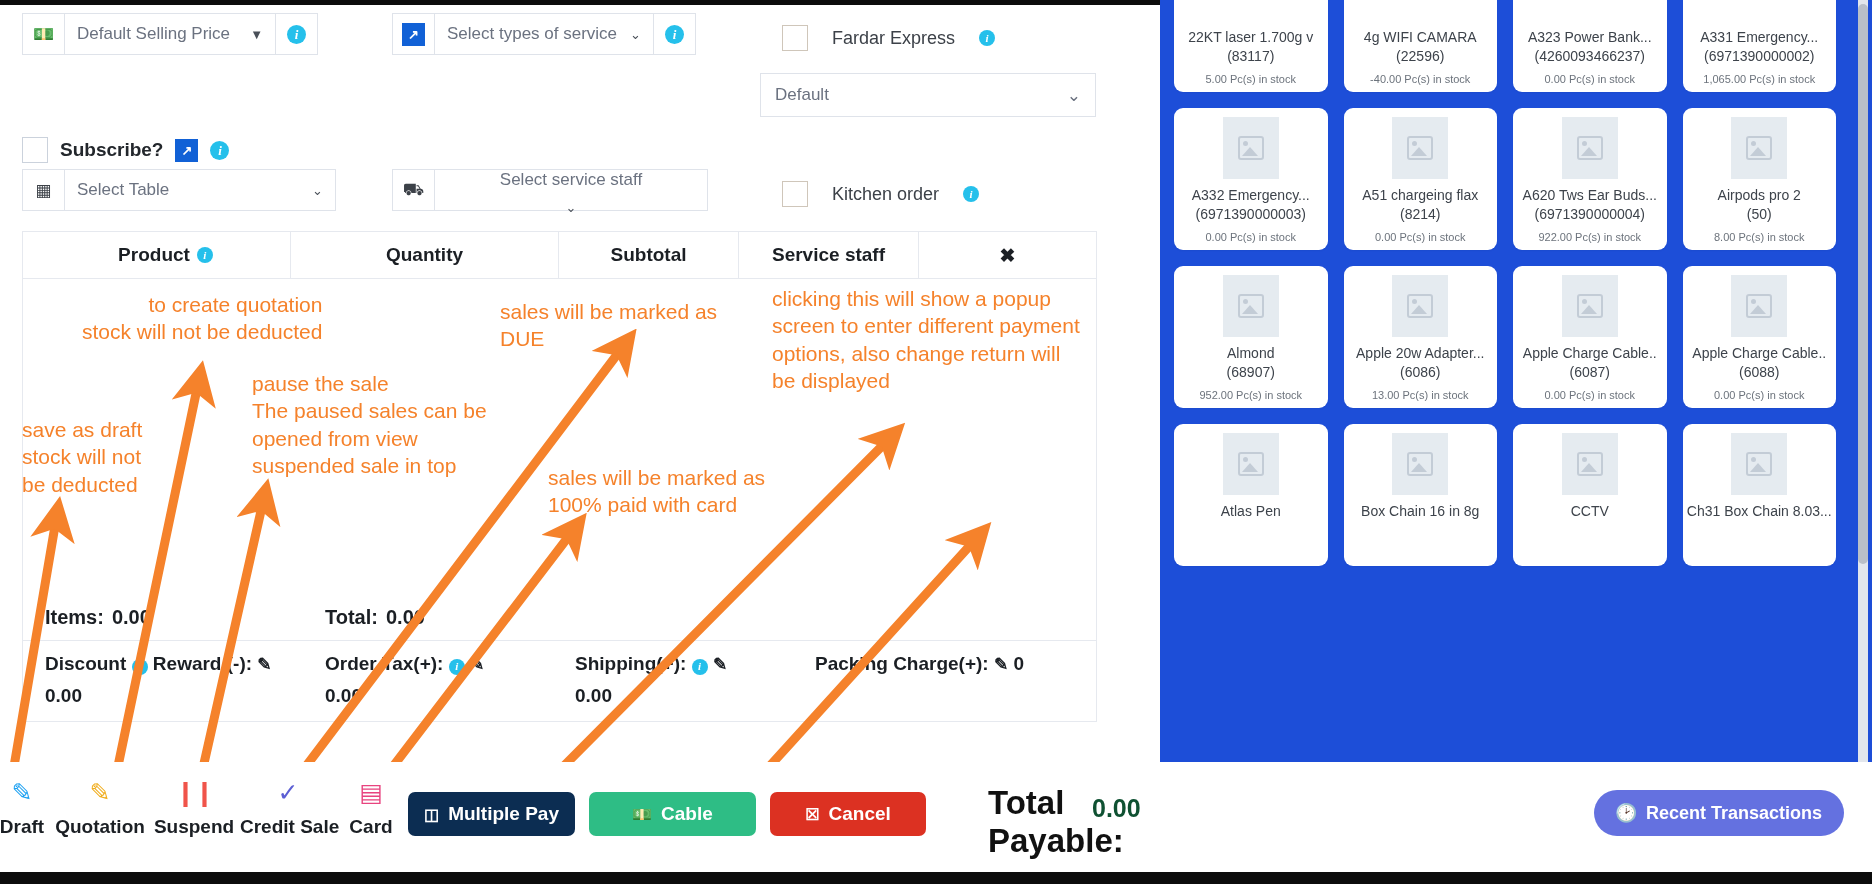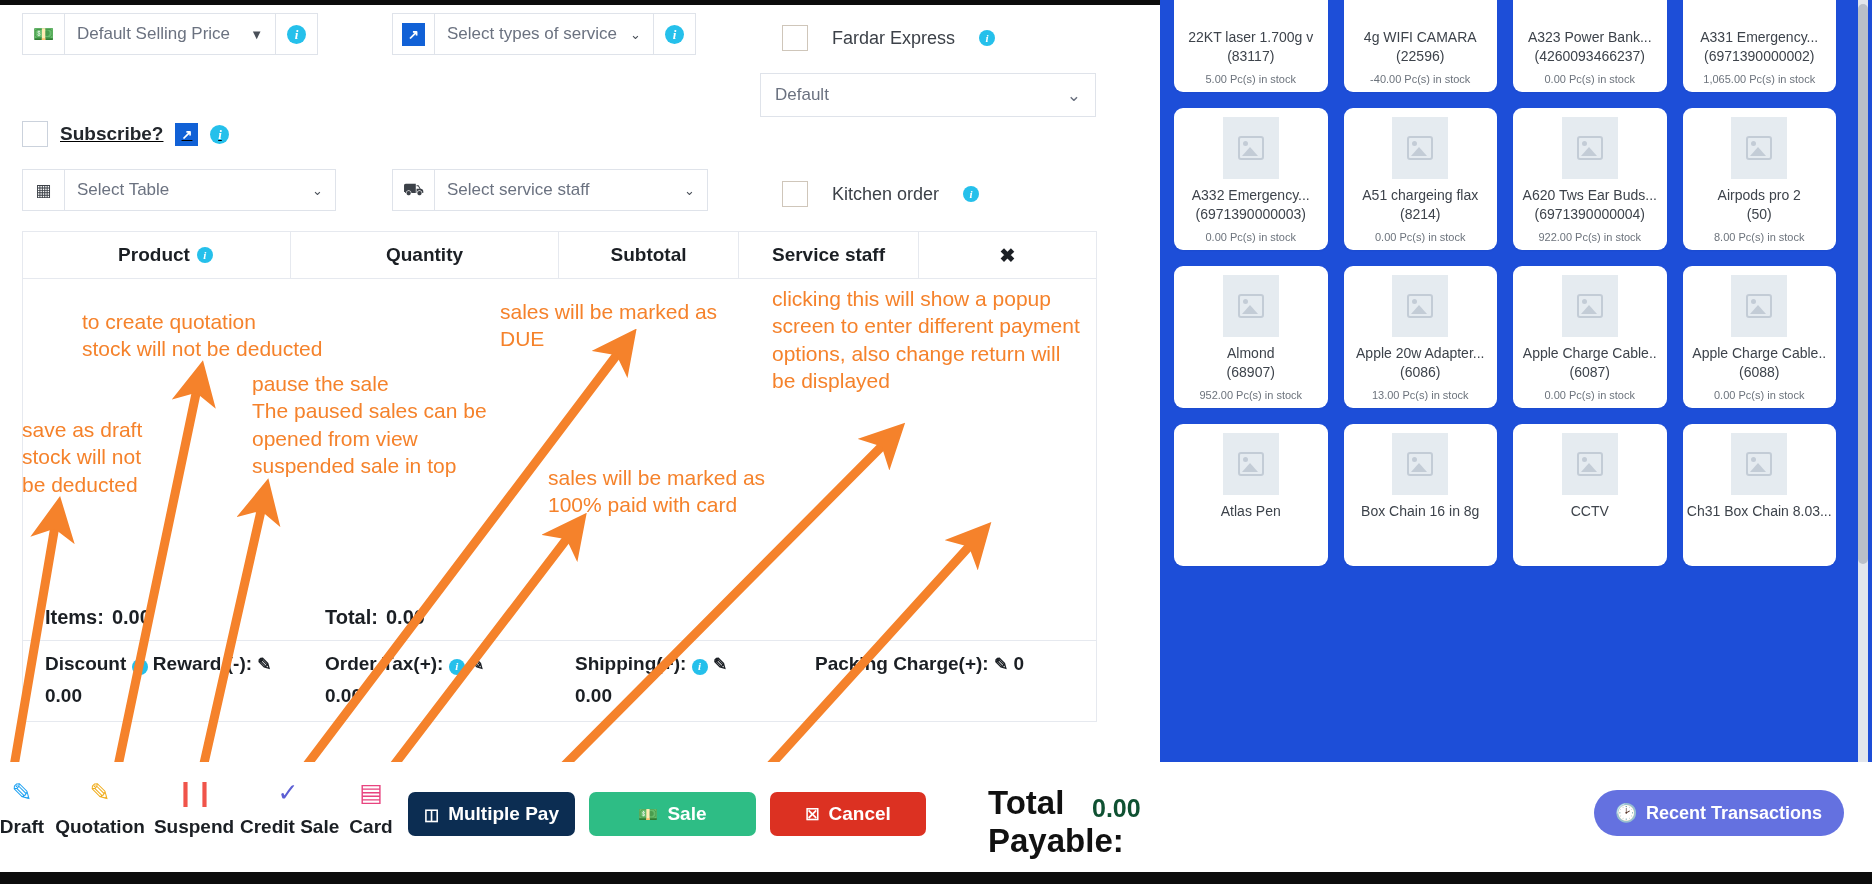--- a/index.html
+++ b/index.html
@@ -178,41 +178,41 @@
       <span class="cbox"></span>
       <span>Fardar Express</span>
       <span class="info-i sm">i</span>
     </div>
 
     <div class="plain-select" style="left:760px; top:68px; width:336px;">
       <span>Default</span>
       <span class="caret">⌄</span>
     </div>
 
-    <div class="subscribe-row" style="left:22px; top:116px;text-decoration:underline;">
+    <div class="subscribe-row" style="left:22px; top:132px;">
       <span class="cbox blue"></span>
       <span class="lbl">Subscribe?</span>
       <span class="sq-btn">↗</span>
       <span class="info-i">i</span>
     </div>
 
     <div class="field-row" style="left:22px; top:164px;">
       <div class="fld">
         <div class="addon">▦</div>
         <div class="sel" style="width:270px;">
           <span>Select Table</span>
           <span class="caret">⌄</span>
         </div>
       </div>
     </div>
 
     <div class="field-row" style="left:392px; top:164px;">
       <div class="fld">
         <div class="addon">⛟</div>
-        <div class="sel" style="width:272px;">
+        <div class="sel" style="width:272px;flex-direction:column;">
           <span>Select service staff</span>
           <span class="caret">⌄</span>
         </div>
       </div>
     </div>
 
     <div class="chk-row" style="left:782px; top:176px;">
       <span class="cbox"></span>
       <span>Kitchen order</span>
       <span class="info-i sm">i</span>
@@ -408,21 +408,21 @@
       <path d="M288,790 L622,348"></path>
       <path d="M375,790 L572,532"></path>
       <path d="M540,790 L888,440"></path>
       <path d="M748,790 L975,540"></path>
     </g>
   </svg>
 
   <div class="anno" id="anno-draft" style="left:22px;  top:416px;">save as draft
 stock will not
 be deducted</div>
-  <div class="anno" id="anno-quotation" style="left:82px;  top:308px;">to create quotation
+  <div class="anno" id="anno-quotation" style="left:82px;  top:291px;text-align:right;">to create quotation
 stock will not be deducted</div>
   <div class="anno" id="anno-suspend" style="left:252px; top:370px;">pause the sale
 The paused sales can be
 opened from view
 suspended sale in top</div>
   <div class="anno" id="anno-credit" style="left:500px; top:298px;">sales will be marked as
 DUE</div>
   <div class="anno" id="anno-card" style="left:548px; top:464px;">sales will be marked as
 100% paid with card</div>
   <div class="anno" id="anno-multiple" style="left:772px; top:285px;">clicking this will show a popup
@@ -452,21 +452,21 @@
       <span class="gi" style="color:#e8447f">▤</span>
       <span class="cap">Card</span>
     </div>
 
     <div class="pill" style="left:408px; top:30px; width:167px; background:#0c2d52;">
       <span class="bi">◫</span>
       <span>Multiple Pay</span>
     </div>
     <div class="pill" style="left:589px; top:30px; width:167px; background:#2ebd85;">
       <span class="bi">💵</span>
-      <span>Sale</span>
+      <span>Cable</span>
     </div>
     <div class="pill" style="left:770px; top:30px; width:156px; background:#dc3122;">
       <span class="bi">☒</span>
       <span>Cancel</span>
     </div>
 
     <div class="totpay" style="left:988px; top:22px;">
       <span class="t">Total Payable:</span>
       <span class="v">0.00</span>
     </div>

